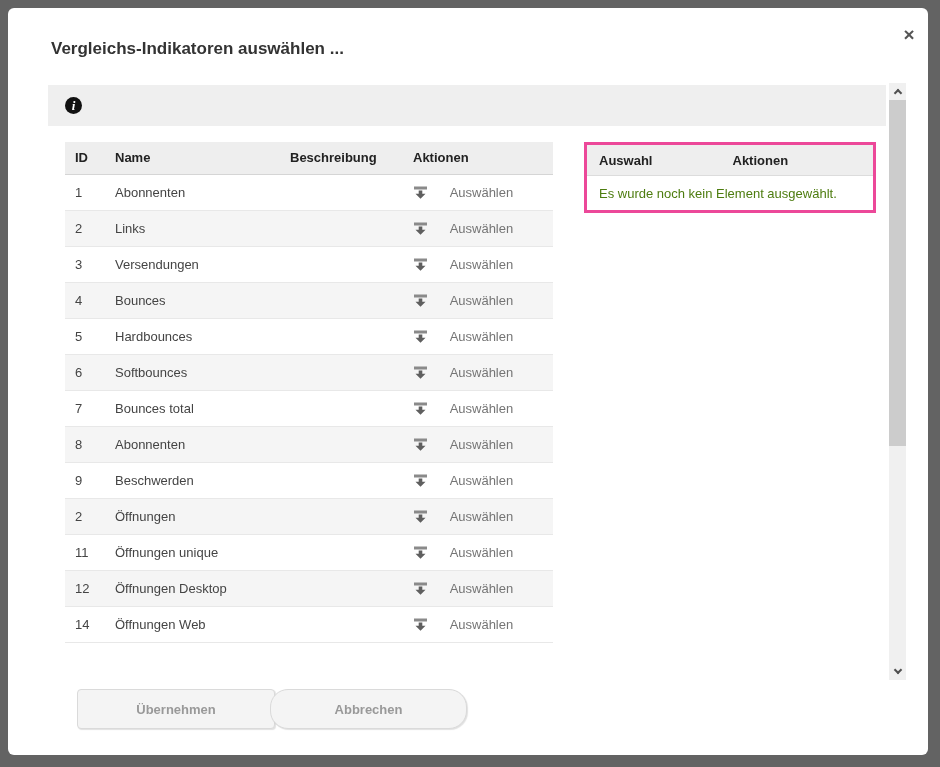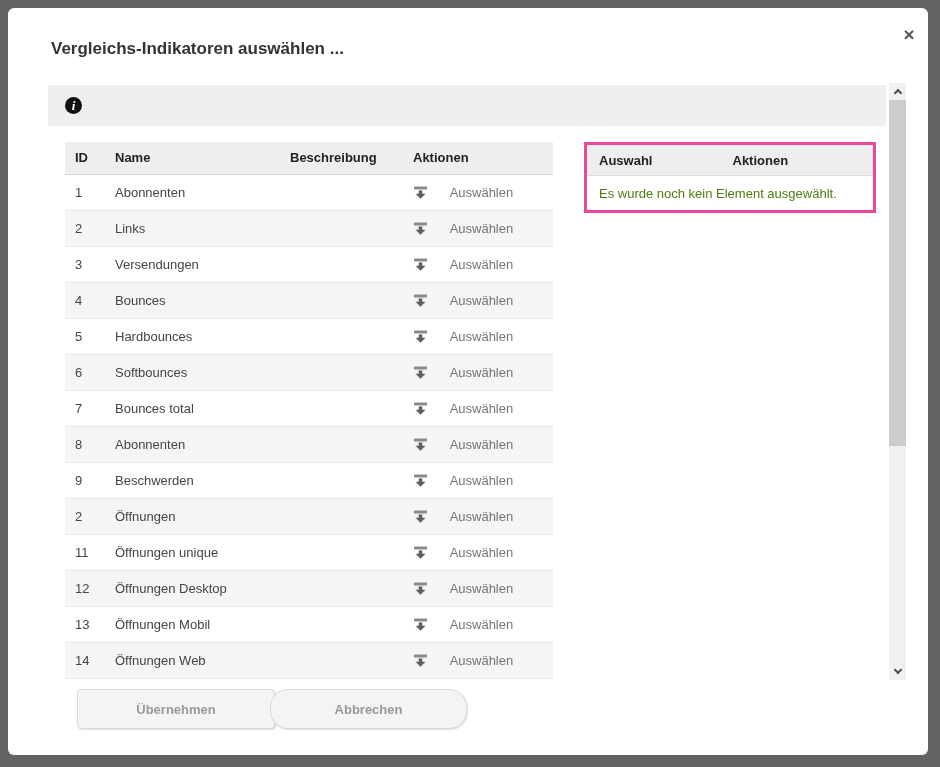--- a/index.html
+++ b/index.html
@@ -374,34 +374,20 @@
               <rect x="1" y="1.5" width="13" height="3" fill="#8a8a8a"></rect>
               <path d="M5.7 5.5 h3.6 v3.2 h3.2 L7.5 13.8 2.5 8.7 h3.2 z" fill="#5f5f5f"></path>
             </svg>
           </span>
           <a class="select-link">Auswählen</a>
         </td>
       </tr>
           <tr>
         <td>12</td>
         <td>Öffnungen Desktop</td>
-        <td></td>
-        <td class="cell-actions">
-          <span class="pin-icon">
-            <svg width="15" height="15" viewBox="0 0 15 15">
-              <rect x="1" y="1.5" width="13" height="3" fill="#8a8a8a"></rect>
-              <path d="M5.7 5.5 h3.6 v3.2 h3.2 L7.5 13.8 2.5 8.7 h3.2 z" fill="#5f5f5f"></path>
-            </svg>
-          </span>
-          <a class="select-link">Auswählen</a>
-        </td>
-      </tr>
-          <tr>
-        <td>13</td>
-        <td>Öffnungen Mobil</td>
         <td></td>
         <td class="cell-actions">
           <span class="pin-icon">
             <svg width="15" height="15" viewBox="0 0 15 15">
               <rect x="1" y="1.5" width="13" height="3" fill="#8a8a8a"></rect>
               <path d="M5.7 5.5 h3.6 v3.2 h3.2 L7.5 13.8 2.5 8.7 h3.2 z" fill="#5f5f5f"></path>
             </svg>
           </span>
           <a class="select-link">Auswählen</a>
         </td>

